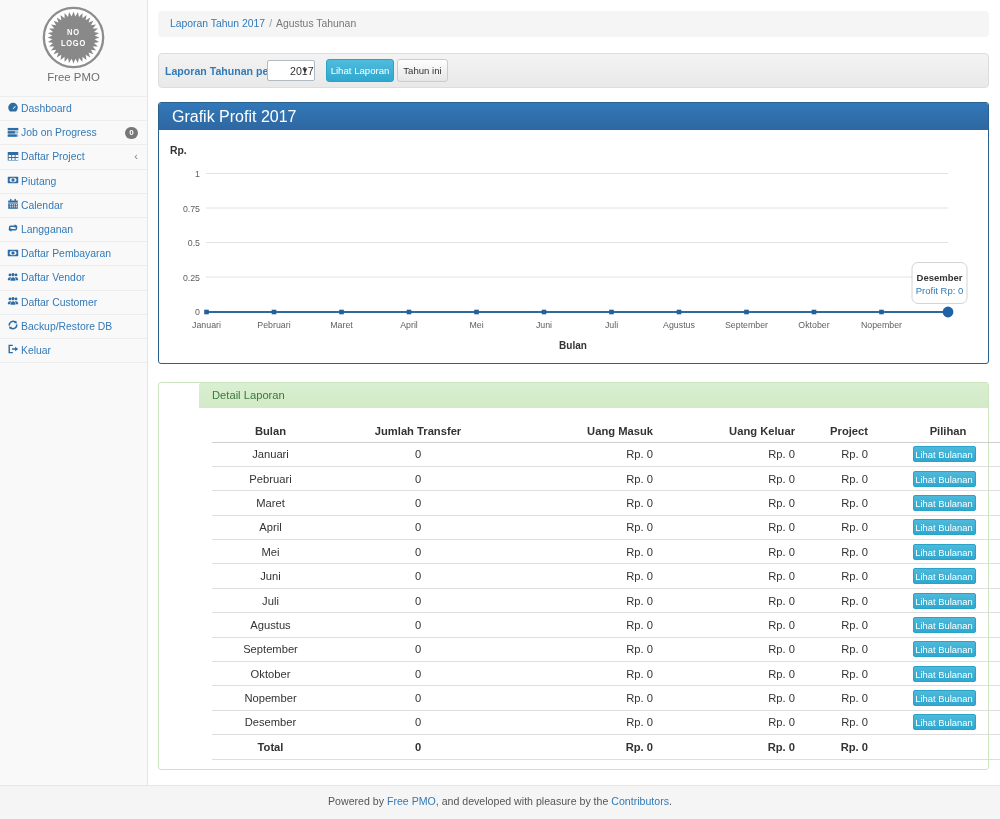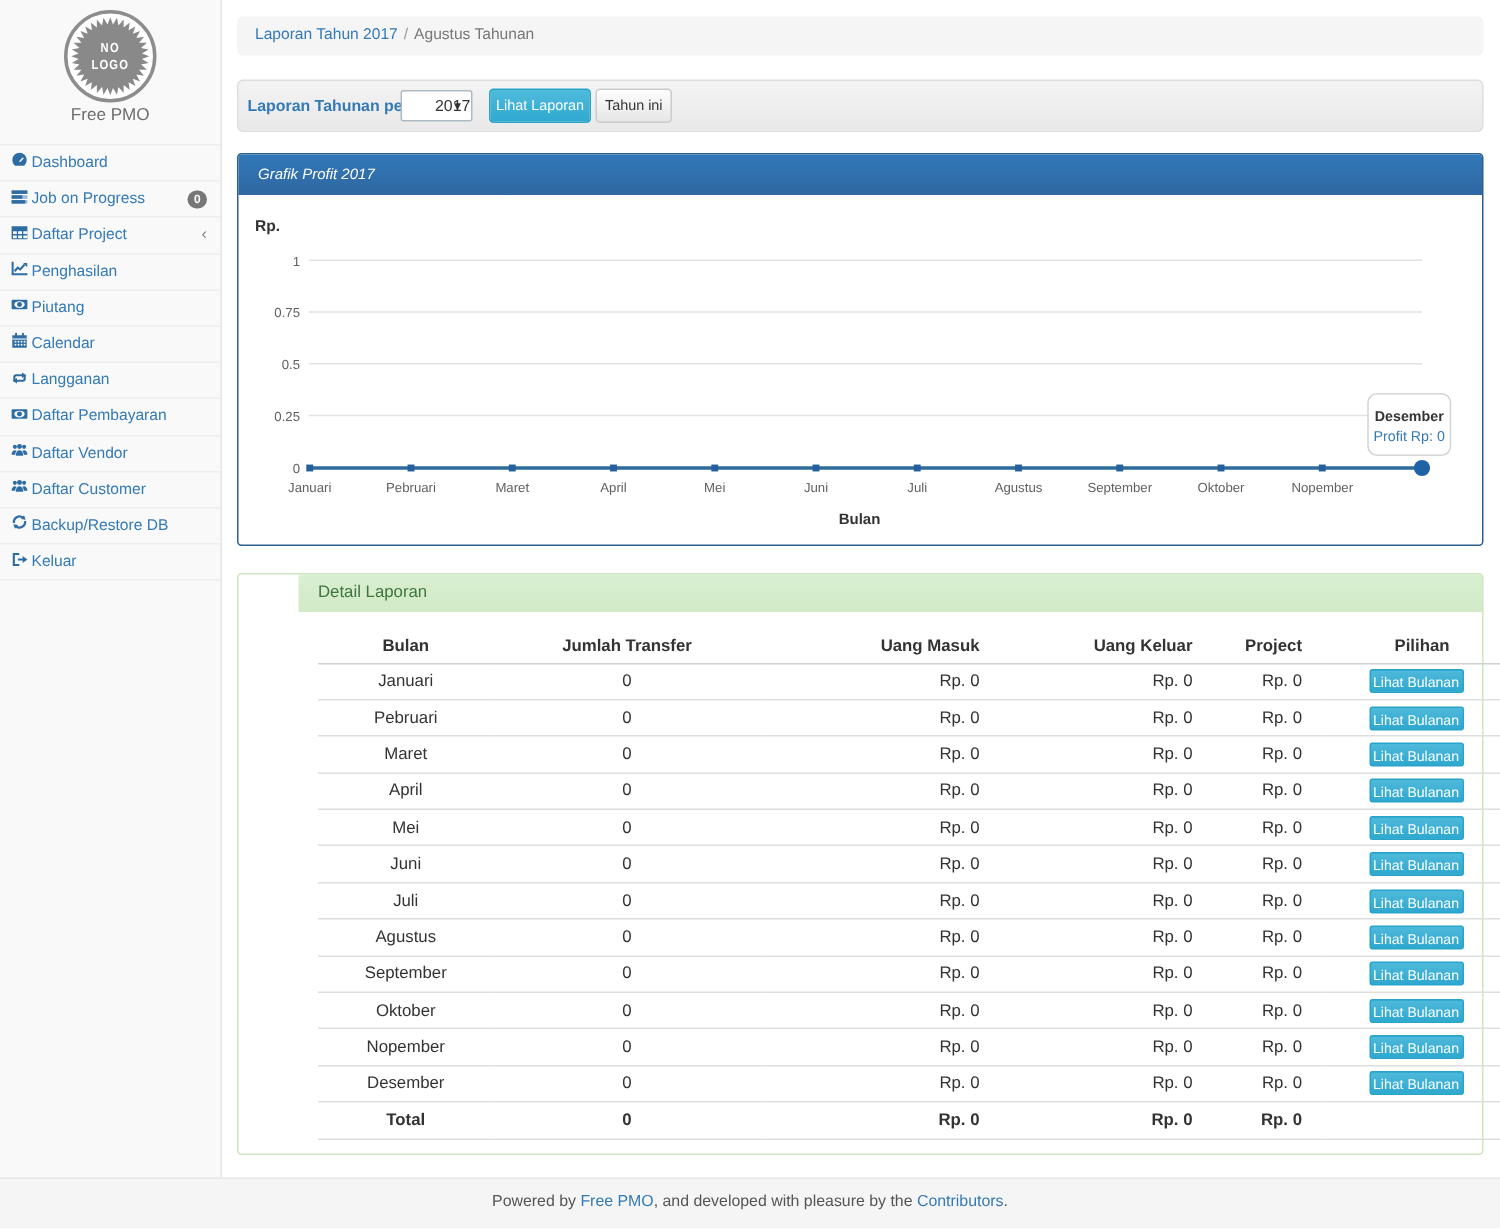--- a/index.html
+++ b/index.html
@@ -26,21 +26,21 @@
 #filter .lbl { position:absolute; left:6px; top:11px; font-size:10.6px; font-weight:bold; color:#337ab7; }
 #filter .sel { position:absolute; left:108px; top:6px; width:48px; height:21px; font-size:10.6px; line-height:20px; color:#333; border:1px solid #aebbc4; border-radius:2px; background:#fff; padding-left:22px; }
 #filter .sel .car { position:absolute; right:5px; top:0; font-size:8px; color:#333; line-height:20px; }
 .btn-info { background:linear-gradient(to bottom,#50bbdc,#2fa8cf); border:1px solid #28a4c9; color:#fff; border-radius:3px; }
 .btn-default { background:linear-gradient(to bottom,#fefefe,#e6e6e6); border:1px solid #ccc; color:#333; border-radius:3px; }
 #btn-lihat { position:absolute; white-space:nowrap; left:167px; top:5px; width:68px; height:23px; font-size:9.6px; text-align:center; line-height:21px; }
 #btn-tahun { position:absolute; left:238px; top:5px; width:51px; height:23px; font-size:9.6px; text-align:center; line-height:21px; }
 
 
 #chartp { left:158px; top:102px; width:831px; height:262px; border:1px solid #2b618f; border-radius:3px; background:#fff; }
-#chartp .hd { height:27px; background:linear-gradient(to bottom,#3178b8,#2f67a1); color:#fff; font-size:10px; line-height:27px; padding-left:13px; border-radius:2px 2px 0 0;font-style:italic; }
+#chartp .hd { height:27px; background:linear-gradient(to bottom,#3178b8,#2f67a1); color:#fff; font-size:16px; line-height:27px; padding-left:13px; border-radius:2px 2px 0 0; }
 
 
 #detailp { left:158px; top:382px; width:831px; height:388px; border:1px solid #cde6bf; border-radius:3px; background:#fff;padding-left:40px; }
 #detailp .hd { height:25px; background:linear-gradient(to bottom,#d9efd1,#d2eac7); color:#3c763d; font-size:11.2px; line-height:25px; padding-left:13px; border-radius:2px 2px 0 0; }
 #detailp table { margin:12px 13px 0 13px; border-collapse:collapse; width:803px; font-size:11.2px; color:#333; }
 #detailp th { font-weight:bold; height:22px; border-bottom:1px solid #cfcfcf; }
 #detailp td { height:24.4px; border-bottom:1px solid #dedede; }
 .c { text-align:center; }
 .r { text-align:right; padding-right:13px; }
 .btn-bln { display:inline-block; white-space:nowrap; width:63px; height:16px; font-size:9.4px; line-height:15px; text-align:center; background:linear-gradient(to bottom,#4eb9da,#2fa8cf); border:1px solid #28a4c9; border-radius:2px; color:#fff; position:relative; left:-4px; }
@@ -71,25 +71,20 @@
             <rect x="1" y="2.6" width="14" height="3.1" fill="#2e6da4"></rect>
             <rect x="1" y="6.9" width="14" height="3.1" fill="#9bb9d5"></rect>
             <rect x="1" y="6.9" width="9.5" height="3.1" fill="#2e6da4"></rect>
             <rect x="1" y="11.2" width="14" height="3.1" fill="#9bb9d5"></rect>
             <rect x="1" y="11.2" width="12" height="3.1" fill="#2e6da4"></rect>
           </g>
         </svg>Job on Progress<span class="badge0">0</span></div>
     <div class="mi"><svg width="12" height="12" viewBox="0 0 16 16">
           <path fill="#2e6da4" d="M1 2.5h14v11.5H1z M2.2 6.8v2.6h3.4V6.8z M6.8 6.8v2.6h3.4V6.8z M11.4 6.8v2.6h3.4V6.8z M2.2 10.6v2.6h3.4v-2.6z M6.8 10.6v2.6h3.4v-2.6z M11.4 10.6v2.6h3.4v-2.6z" fill-rule="evenodd"></path>
         </svg>Daftar Project<span class="chev">‹</span></div>
-    <div class="mi"><svg width="12" height="12" viewBox="0 0 16 16">
-          <path fill="#2e6da4" d="M1 2h1.8v10.2H15V14H1z"></path>
-          <path fill="none" stroke="#2e6da4" stroke-width="1.9" d="M3.6 10.5 6.4 7.3 8.6 8.8 12.6 4.4"></path>
-          <path fill="#2e6da4" d="M11.3 3.2h3.6v3.6z"></path>
-        </svg>Penghasilan</div>
     <div class="mi"><svg width="12" height="12" viewBox="0 0 16 16">
           <rect x="1" y="3.8" width="14" height="8.4" rx=".8" fill="#2e6da4"></rect>
           <ellipse cx="8" cy="8" rx="4.6" ry="3" fill="#f9f9f9"></ellipse>
           <circle cx="8" cy="8" r="2.2" fill="#2e6da4"></circle>
         </svg>Piutang</div>
     <div class="mi"><svg width="12" height="12" viewBox="0 0 16 16">
           <path fill="#2e6da4" d="M1.6 3.4h12.8v11H1.6z"></path>
           <g fill="#2e6da4">
             <rect x="4.1" y="1" width="1.7" height="3.6" rx=".8"></rect>
             <rect x="10.2" y="1" width="1.7" height="3.6" rx=".8"></rect>

